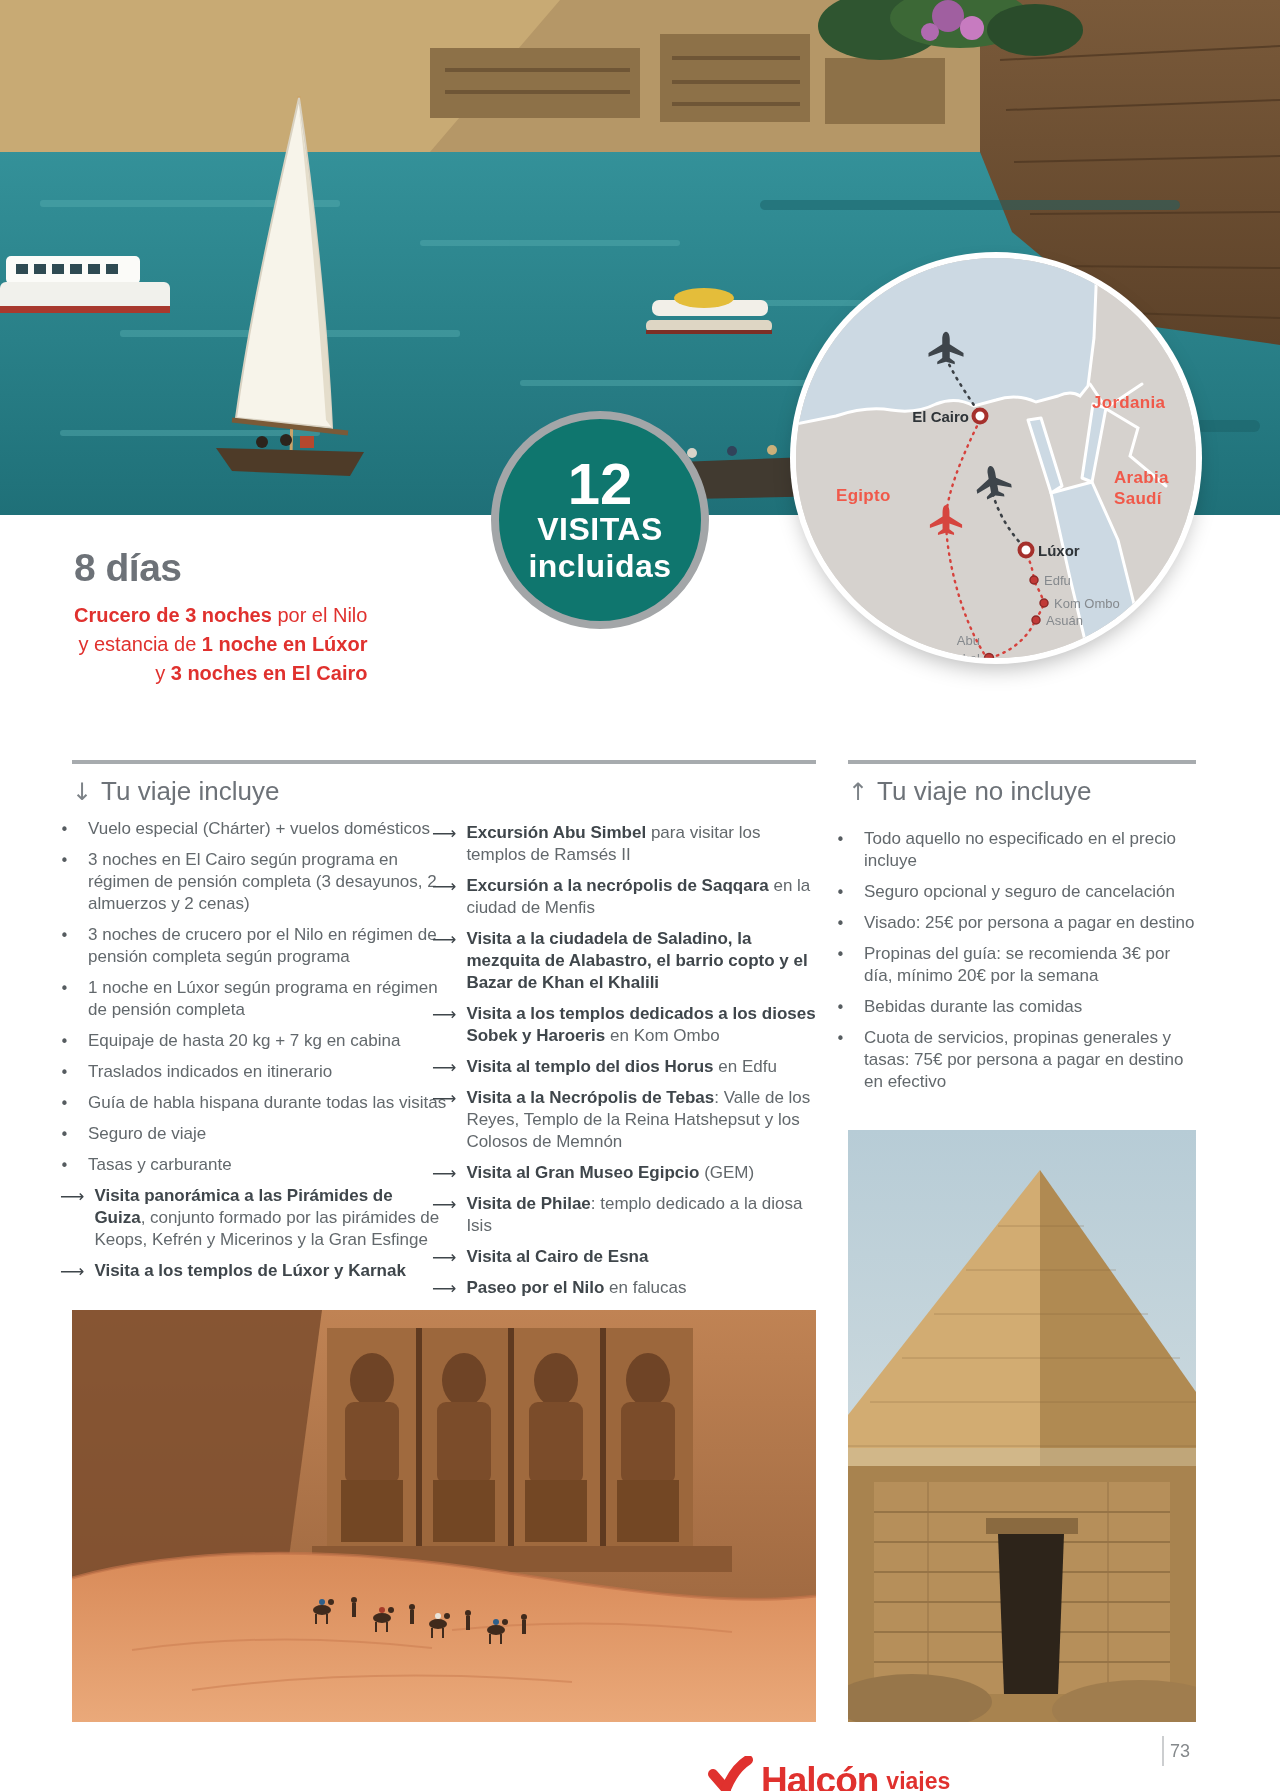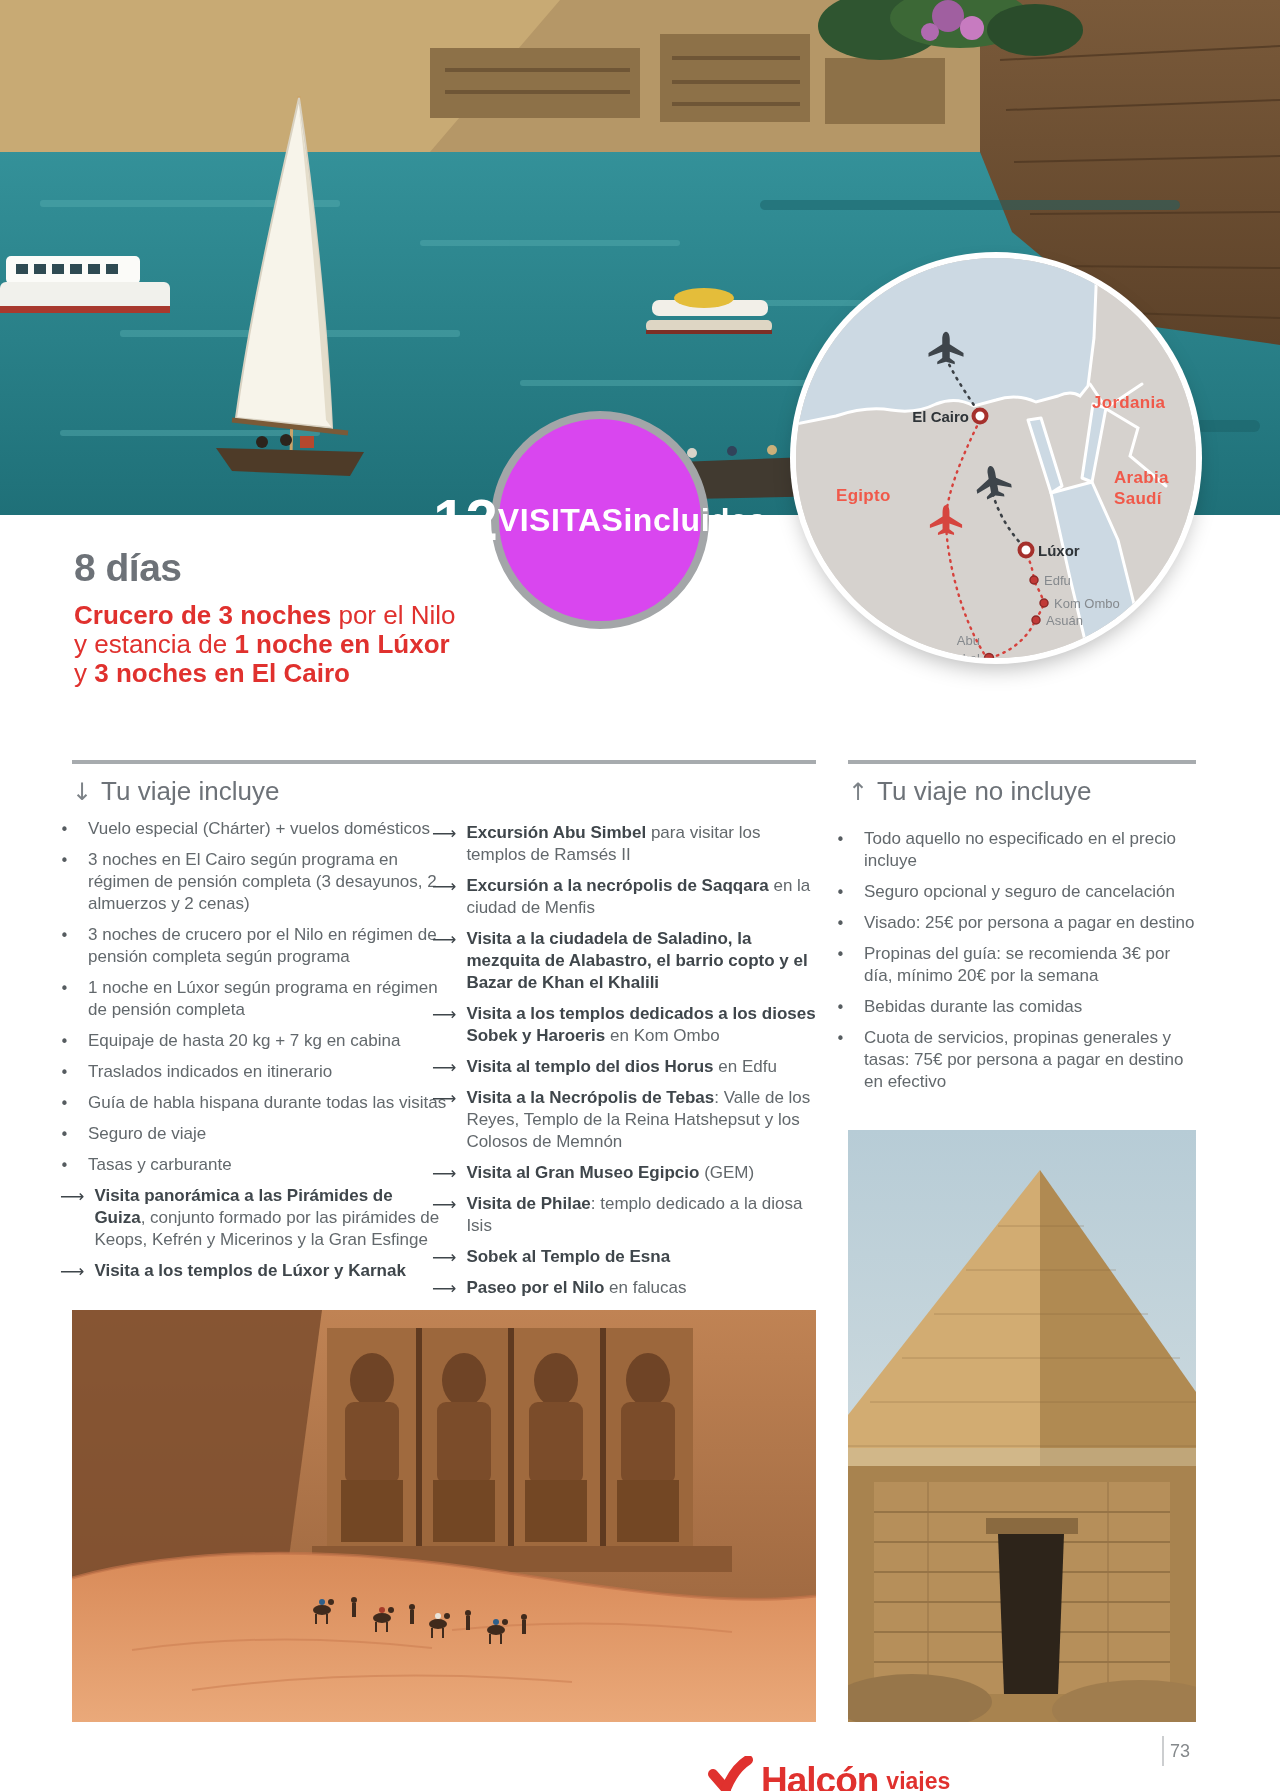--- a/index.html
+++ b/index.html
@@ -6,37 +6,37 @@
   .page{position:relative;width:1280px;height:1791px;background:#fff;overflow:hidden;
         font-family:"Liberation Sans",sans-serif;margin:0 auto;}
   .abs{position:absolute;}
 
   
   .hero{left:0;top:0;width:1280px;height:515px;z-index:1;}
   .hero svg{display:block;}
 
   
   .badge{left:491px;top:411px;width:218px;height:218px;border-radius:50%;
-         background:#d946ef;border:8px solid #a3a6a8;box-sizing:border-box;z-index:3;
-         display:flex;flex-direction:row;align-items:center;justify-content:center;
+         background:#0f766e;border:8px solid #a3a6a8;box-sizing:border-box;z-index:3;
+         display:flex;flex-direction:column;align-items:center;justify-content:center;
          color:#fff;text-align:center;}
   .badge .num{font-size:58px;font-weight:700;line-height:.95;}
   .badge .w{font-size:32px;font-weight:700;line-height:1.15;letter-spacing:.5px;}
 
   
   .mapc{left:796px;top:258px;width:400px;height:400px;border-radius:50%;overflow:hidden;
         z-index:2;box-shadow:0 0 0 6px #fff,0 10px 22px rgba(0,0,0,.28);background:#d6d2ce;}
   .mapc text{font-family:"Liberation Sans",sans-serif;}
   .lbl-city{font-size:15px;font-weight:700;fill:#2f3438;}
   .lbl-town{font-size:13px;fill:#85898d;}
   .lbl-country{font-size:17px;font-weight:700;fill:var(--country,#f0594a);letter-spacing:.3px;}
 
   
   .days{left:74px;top:546px;font-size:39px;font-weight:700;color:var(--heading,#6d7278);letter-spacing:-.5px;}
-  .subtitle{left:74px;top:601px;font-size:26px;line-height:29px;color:var(--accent,#e23a33);}
+  .subtitle{left:74px;top:601px;font-size:20px;line-height:29px;color:var(--accent,#e23a33);text-align:right;}
   .subtitle b{font-weight:700;}
 
   
   .rule{height:4px;background:#a7abae;top:760px;}
   .rule1{left:72px;width:744px;}
   .rule2{left:848px;width:348px;}
   .colhead{top:776px;font-size:26px;color:var(--heading,#6d7278);font-weight:400;}
   .colhead .ar{font-family:"DejaVu Sans",sans-serif;color:#7d8388;margin-right:9px;font-size:24px;}
 
   
@@ -332,21 +332,21 @@
       <div class="item" data-marker="arrow">
         <span class="mk">⟶</span>
         <span class="txt"><b>Visita al Gran Museo Egipcio</b><span> (GEM)</span></span>
       </div>
       <div class="item" data-marker="arrow">
         <span class="mk">⟶</span>
         <span class="txt"><b>Visita de Philae</b><span>: templo dedicado a la diosa Isis</span></span>
       </div>
       <div class="item" data-marker="arrow">
         <span class="mk">⟶</span>
-        <span class="txt"><b>Sobek al Templo de Esna</b><span></span></span>
+        <span class="txt"><b>Visita al Cairo de Esna</b><span></span></span>
       </div>
       <div class="item" data-marker="arrow">
         <span class="mk">⟶</span>
         <span class="txt"><b>Paseo por el Nilo</b><span> en falucas</span></span>
       </div>
     </div>
 
   <div class="abs list col3">
 
   <div class="item" data-marker="dot">

